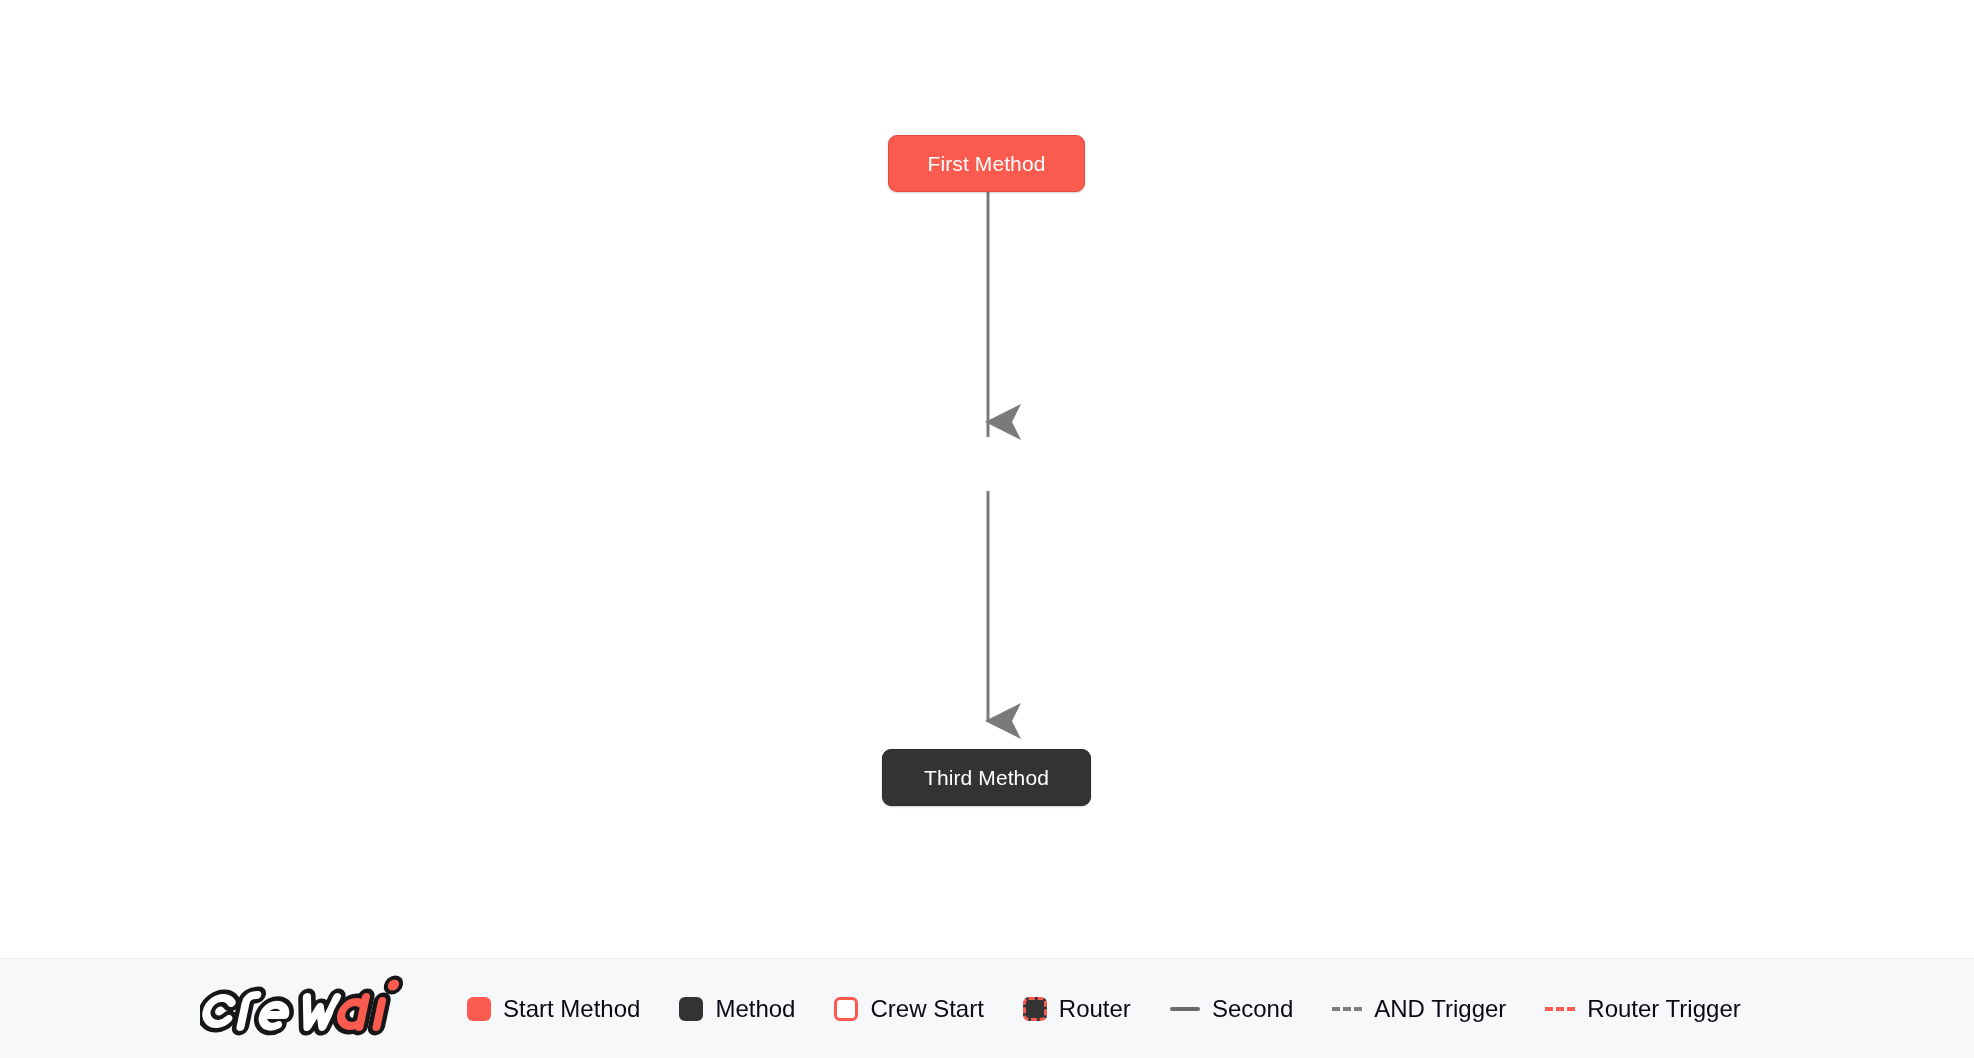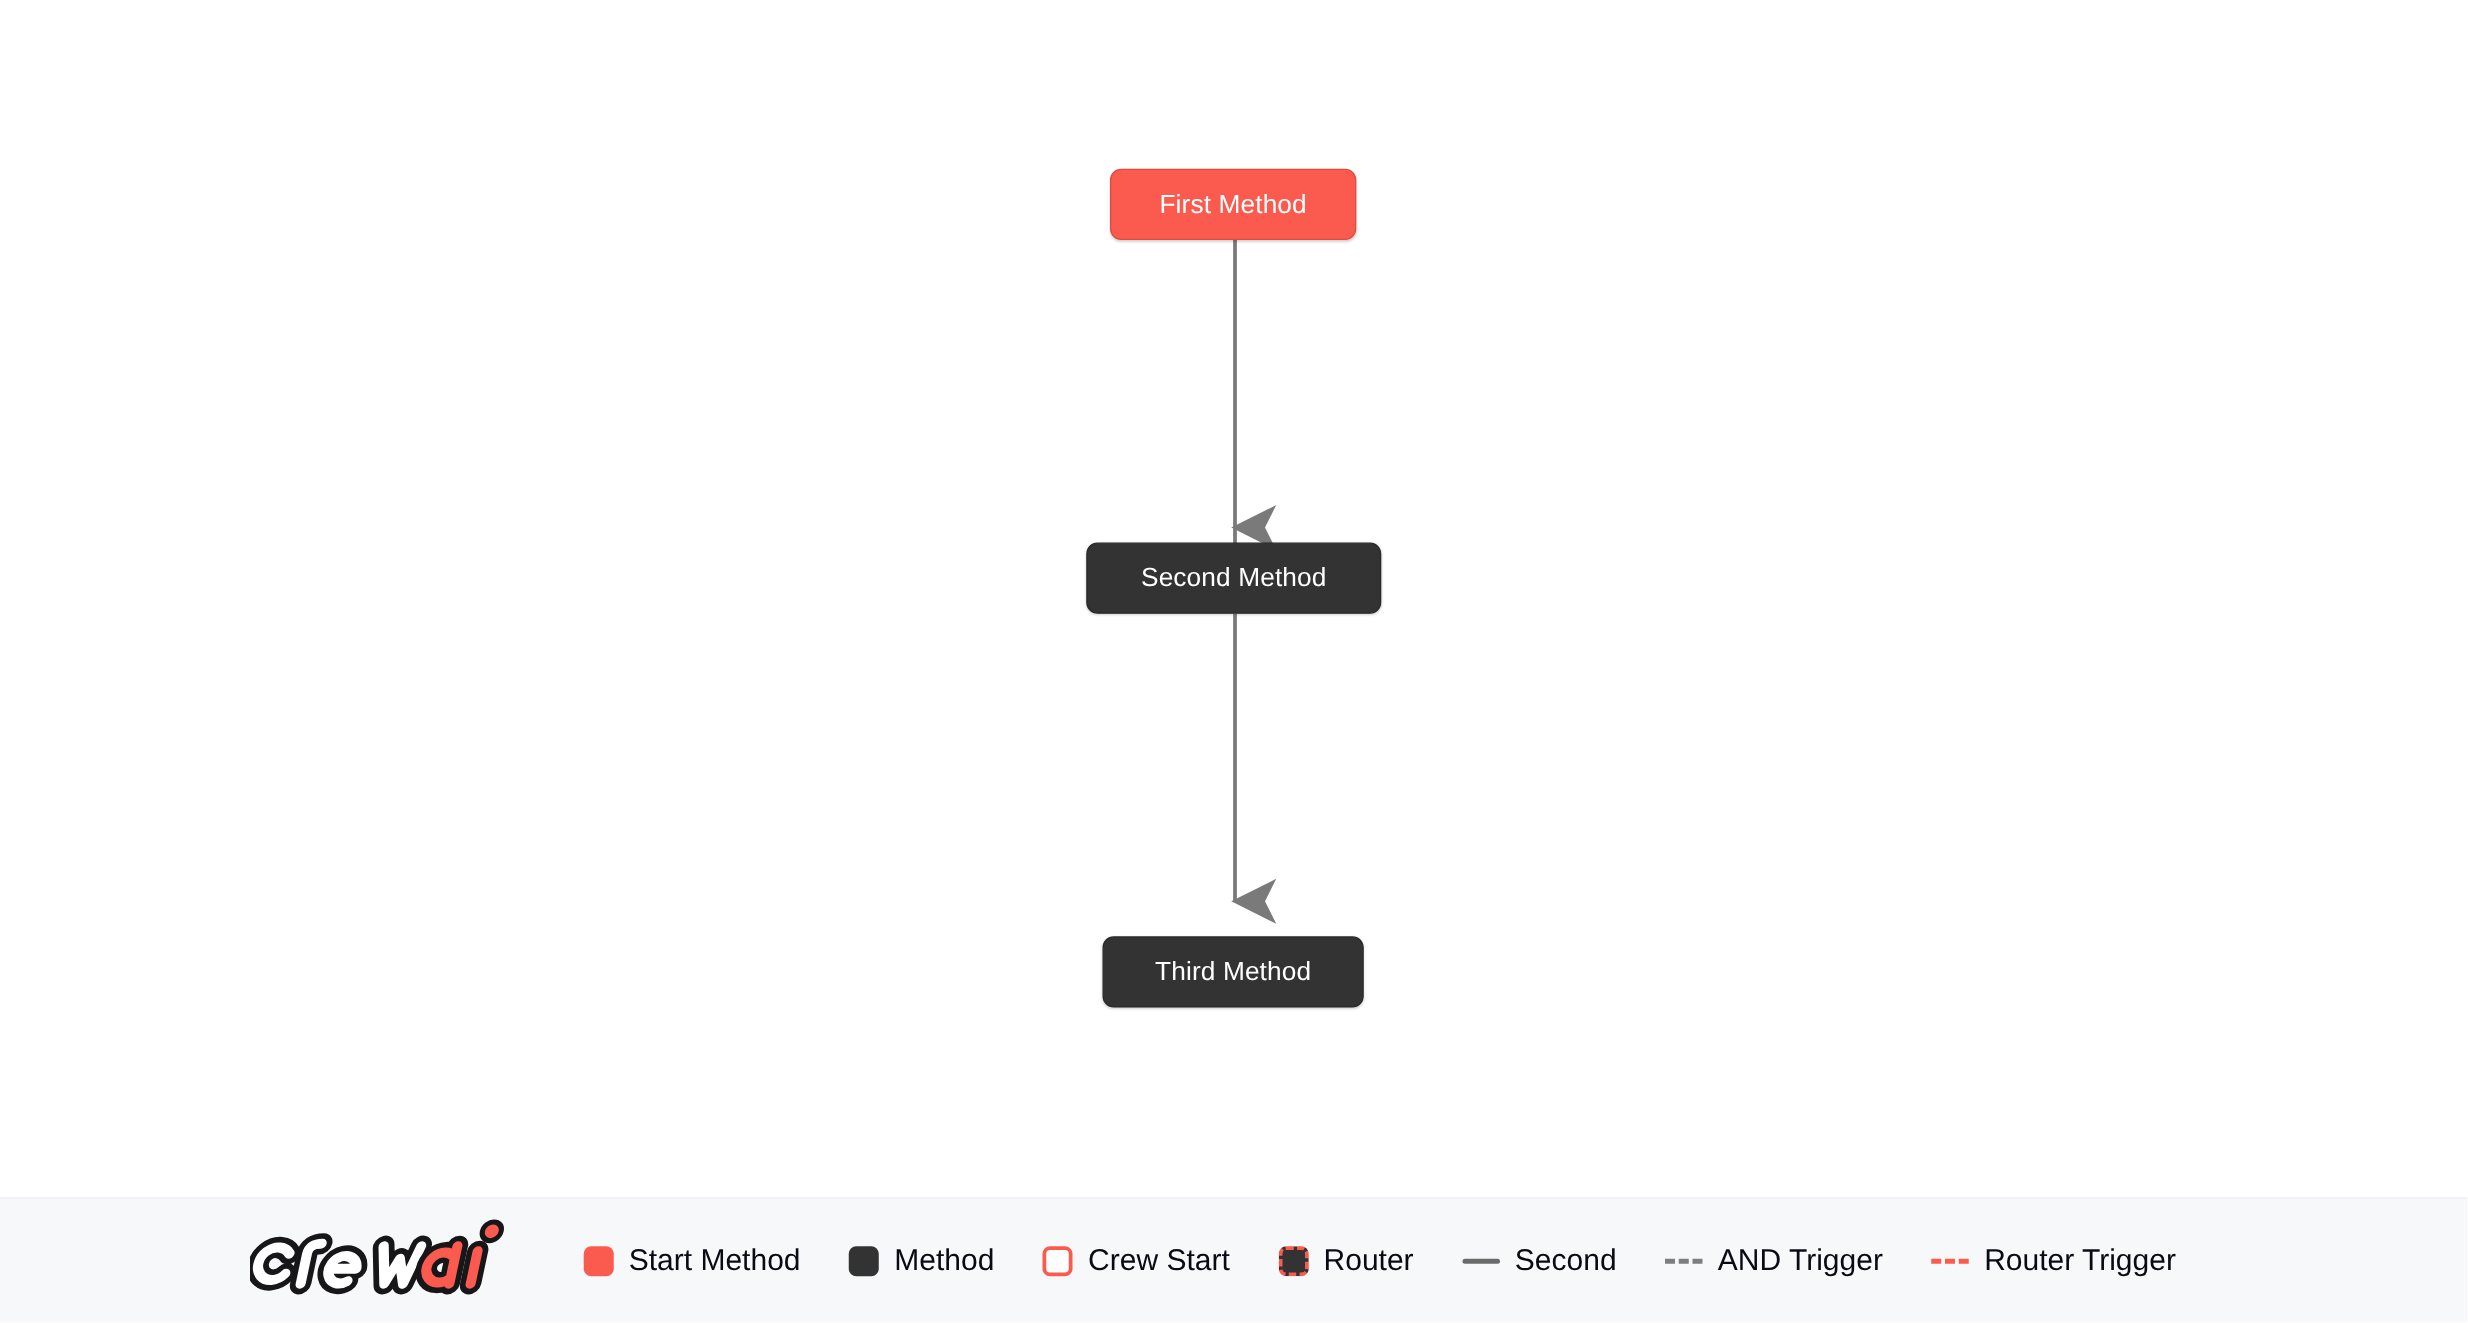--- a/index.html
+++ b/index.html
@@ -164,23 +164,20 @@
 
       <line x1="988" y1="457" x2="988" y2="687" stroke="#7a7a7a" stroke-width="3" marker-end="url(#arrow-gray)"></line>
 
       <line x1="988" y1="388" x2="988" y2="403" stroke="#7a7a7a" stroke-width="3"></line>
     </svg>
 
     <div class="node node-start" style="left:888px; top:101px; width:197px;">
       <span>First Method</span>
     </div>
 
-    <div class="node node-method" style="left:869px; top:400px; width:236px;">
-      <span>Second Method</span>
-    </div>
 
     <div class="node node-method" style="left:882px; top:715px; width:209px;">
       <span>Third Method</span>
     </div>
 
   </div>
 
   <div id="legend-bar">
     <div id="legend-inner">
 

